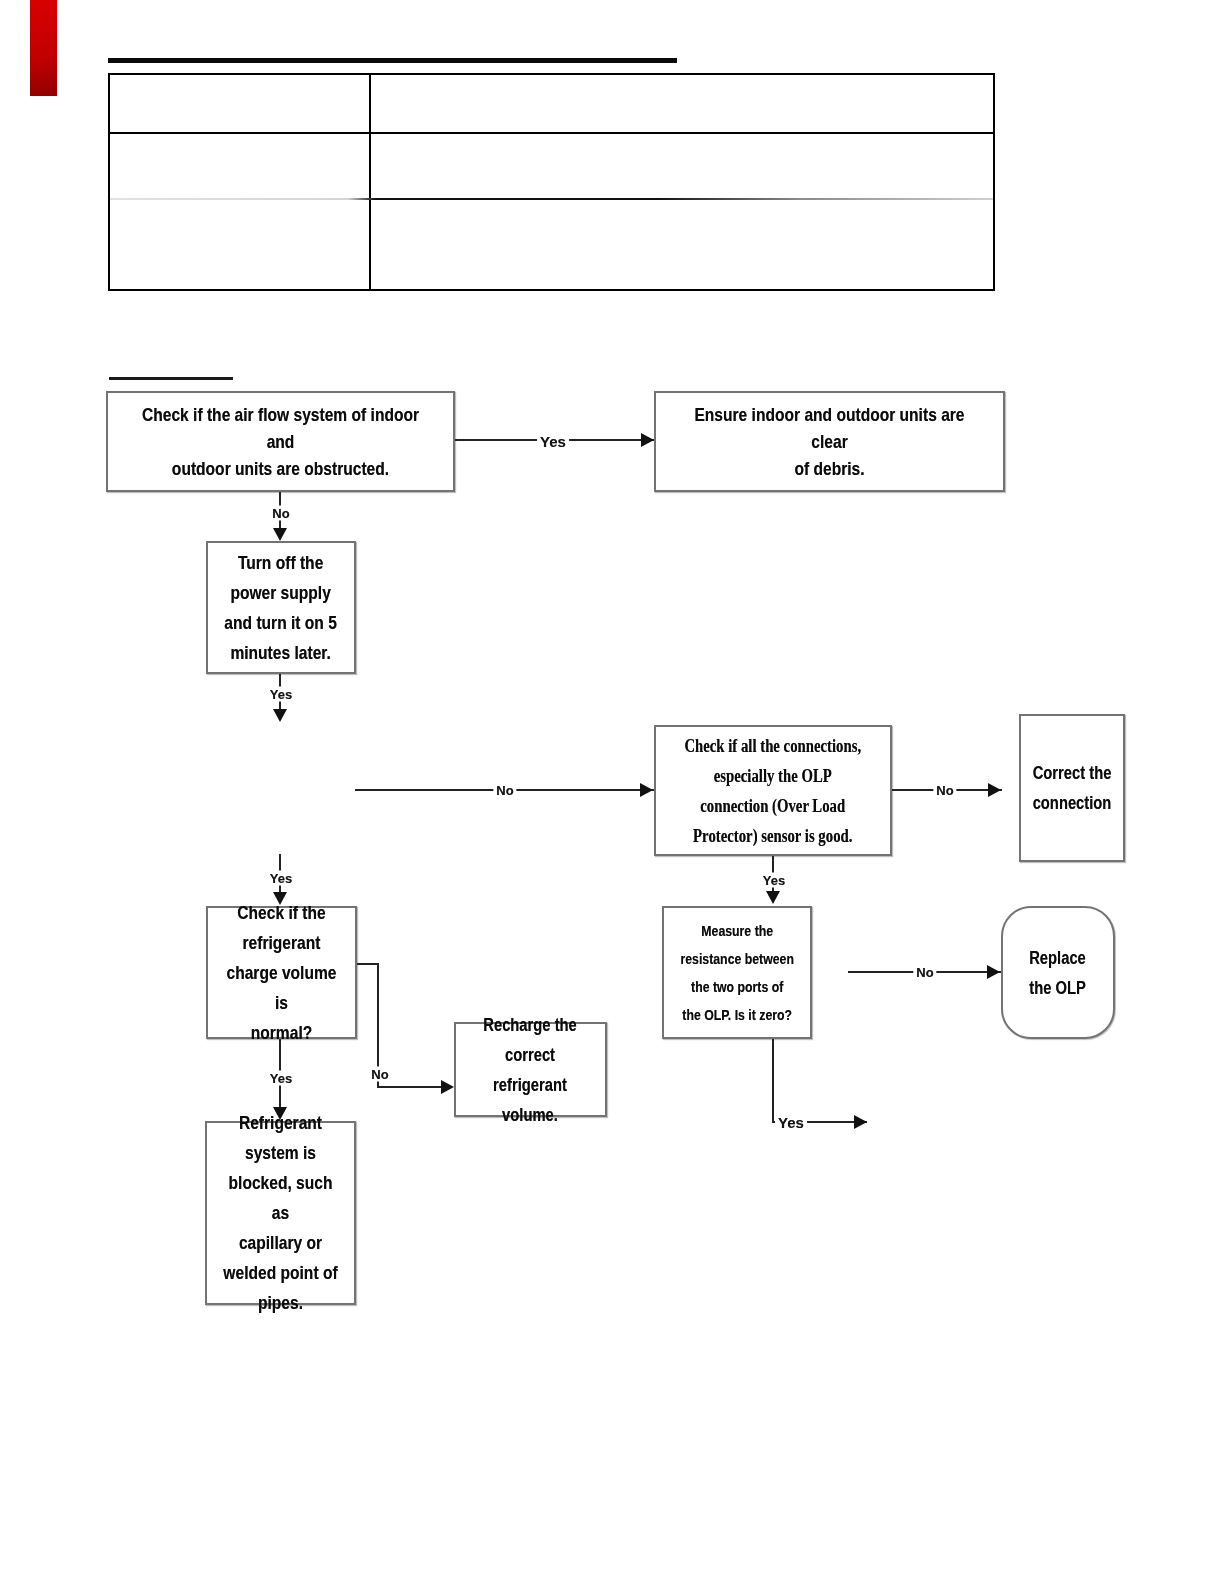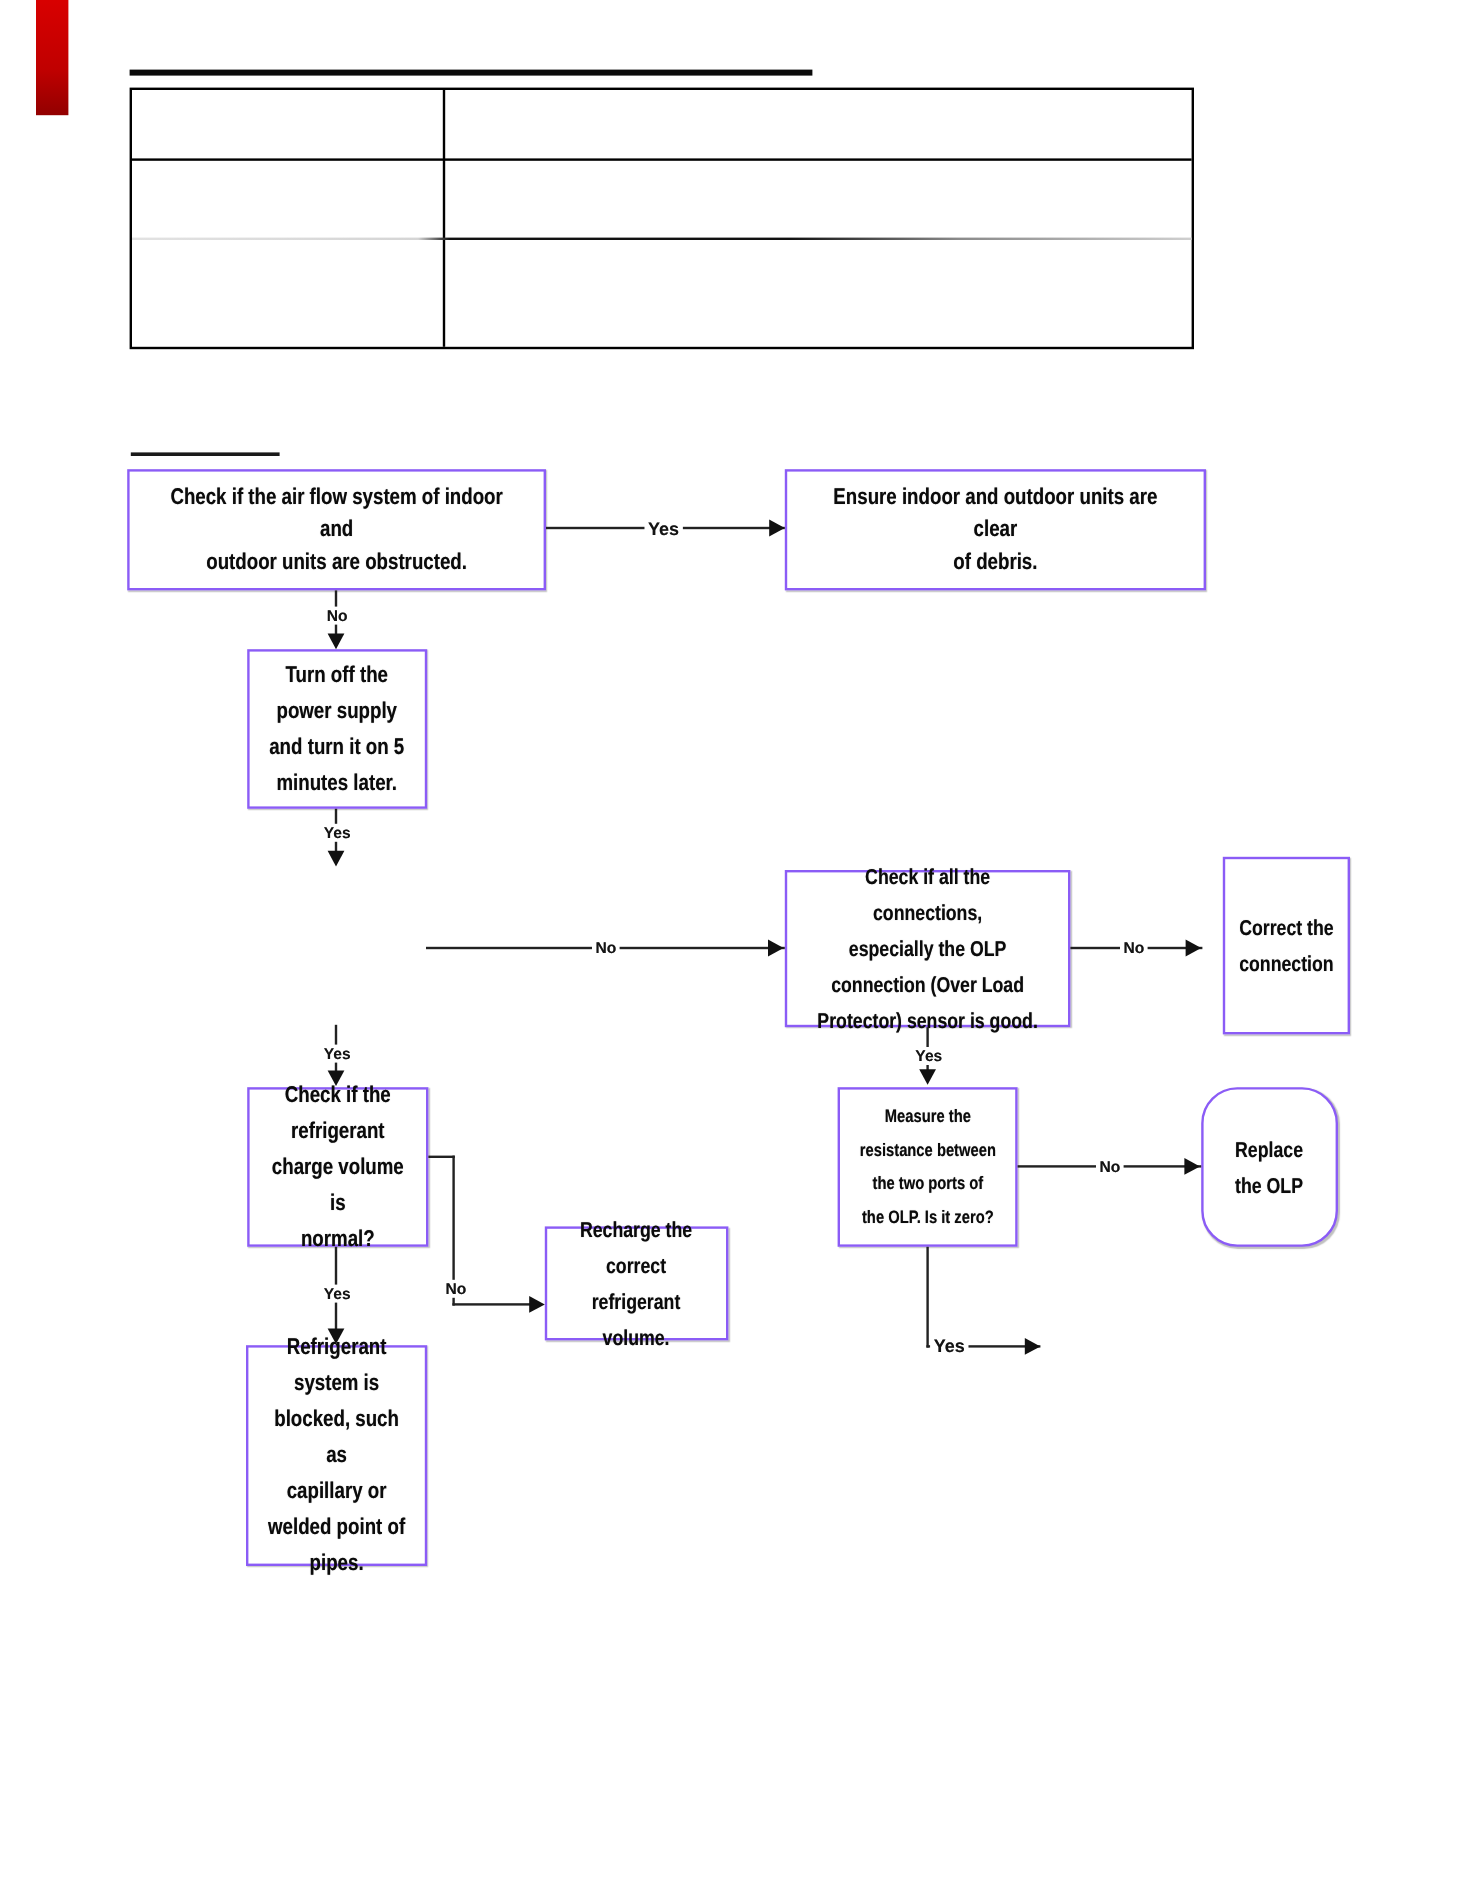--- a/index.html
+++ b/index.html
@@ -10,21 +10,21 @@
   .thick-rule{position:absolute;left:108px;top:58px;width:569px;height:5px;background:#0a0a0a;}
   .tbl{position:absolute;left:108px;top:73px;width:887px;height:218px;
         border:2px solid #000;box-sizing:border-box;background:#fff;}
   .tbl .vdiv{position:absolute;left:259px;top:0;width:2px;height:100%;background:#000;}
   .tbl .rline1{position:absolute;left:0;top:57px;width:100%;height:2px;background:#000;}
   .tbl .rline2{position:absolute;left:0;top:123px;width:100%;height:2px;
         background:linear-gradient(90deg,#e2e2e2 0%,#d5d5d5 27%,#111 30%,#111 62%,#8a8a8a 78%,#cfcfcf 100%);}
   .tbl .cell{position:absolute;}
   .hrule-sm{position:absolute;left:109px;top:377px;width:124px;height:3px;background:#1a1a1a;}
 
-  .node{position:absolute;box-sizing:border-box;border:2px solid #8b5cf6;background:#fff;
+  .node{position:absolute;box-sizing:border-box;border:2px solid #737373;background:#fff;
         display:flex;align-items:center;justify-content:center;text-align:center;
         color:#0b0b0b;font-weight:700;box-shadow:1px 1px 1px rgba(0,0,0,0.25);}
   .node .t{white-space:pre-line;transform:scaleX(0.82);transform-origin:center;
         text-shadow:0 0 0.7px rgba(20,20,20,0.55);}
   .hl{position:absolute;height:2px;background:#222;}
   .vl{position:absolute;width:2px;background:#222;}
   .ar{position:absolute;width:0;height:0;border-top:7px solid transparent;
       border-bottom:7px solid transparent;border-left:13px solid #111;}
   .ad{position:absolute;width:0;height:0;border-left:7px solid transparent;
       border-right:7px solid transparent;border-top:13px solid #111;}
@@ -61,31 +61,31 @@
   <div class="node" style="left:654px;top:391px;width:351px;height:101px;justify-content:center;">
     <span class="t" style="font-size:19px;line-height:27px;">Ensure indoor and outdoor units are clear
 of debris.</span>
   </div>
   <div class="node" style="left:206px;top:541px;width:150px;height:133px;">
     <span class="t" style="font-size:19px;line-height:30px;">Turn off the
 power supply
 and turn it on 5
 minutes later.</span>
   </div>
-  <div class="node" style="left:654px;top:725px;width:238px;height:131px;">
+  <div class="node" style="left:654px;top:725px;width:238px;height:131px;font-family:Liberation Serif, serif;">
     <span class="t" style="font-size:18px;line-height:30px;">Check if all the connections,
 especially the OLP
 connection (Over Load
 Protector) sensor is good.</span>
   </div>
   <div class="node" style="left:1002px;top:714px;width:106px;height:148px;margin-left:17px;">
     <span class="t" style="font-size:18px;line-height:30px;">Correct the
 connection</span>
   </div>
-  <div class="node" style="left:698px;top:906px;width:150px;height:133px;">
+  <div class="node" style="left:662px;top:906px;width:150px;height:133px;">
     <span class="t" style="font-size:15px;line-height:28px;">Measure the
 resistance between
 the two ports of
 the OLP. Is it zero?</span>
   </div>
   <div class="node" style="left:1001px;top:906px;width:114px;height:133px;border-radius:30px;">
     <span class="t" style="font-size:18px;line-height:30px;">Replace
 the OLP</span>
   </div>
   <div class="node" style="left:206px;top:906px;width:151px;height:133px;">

